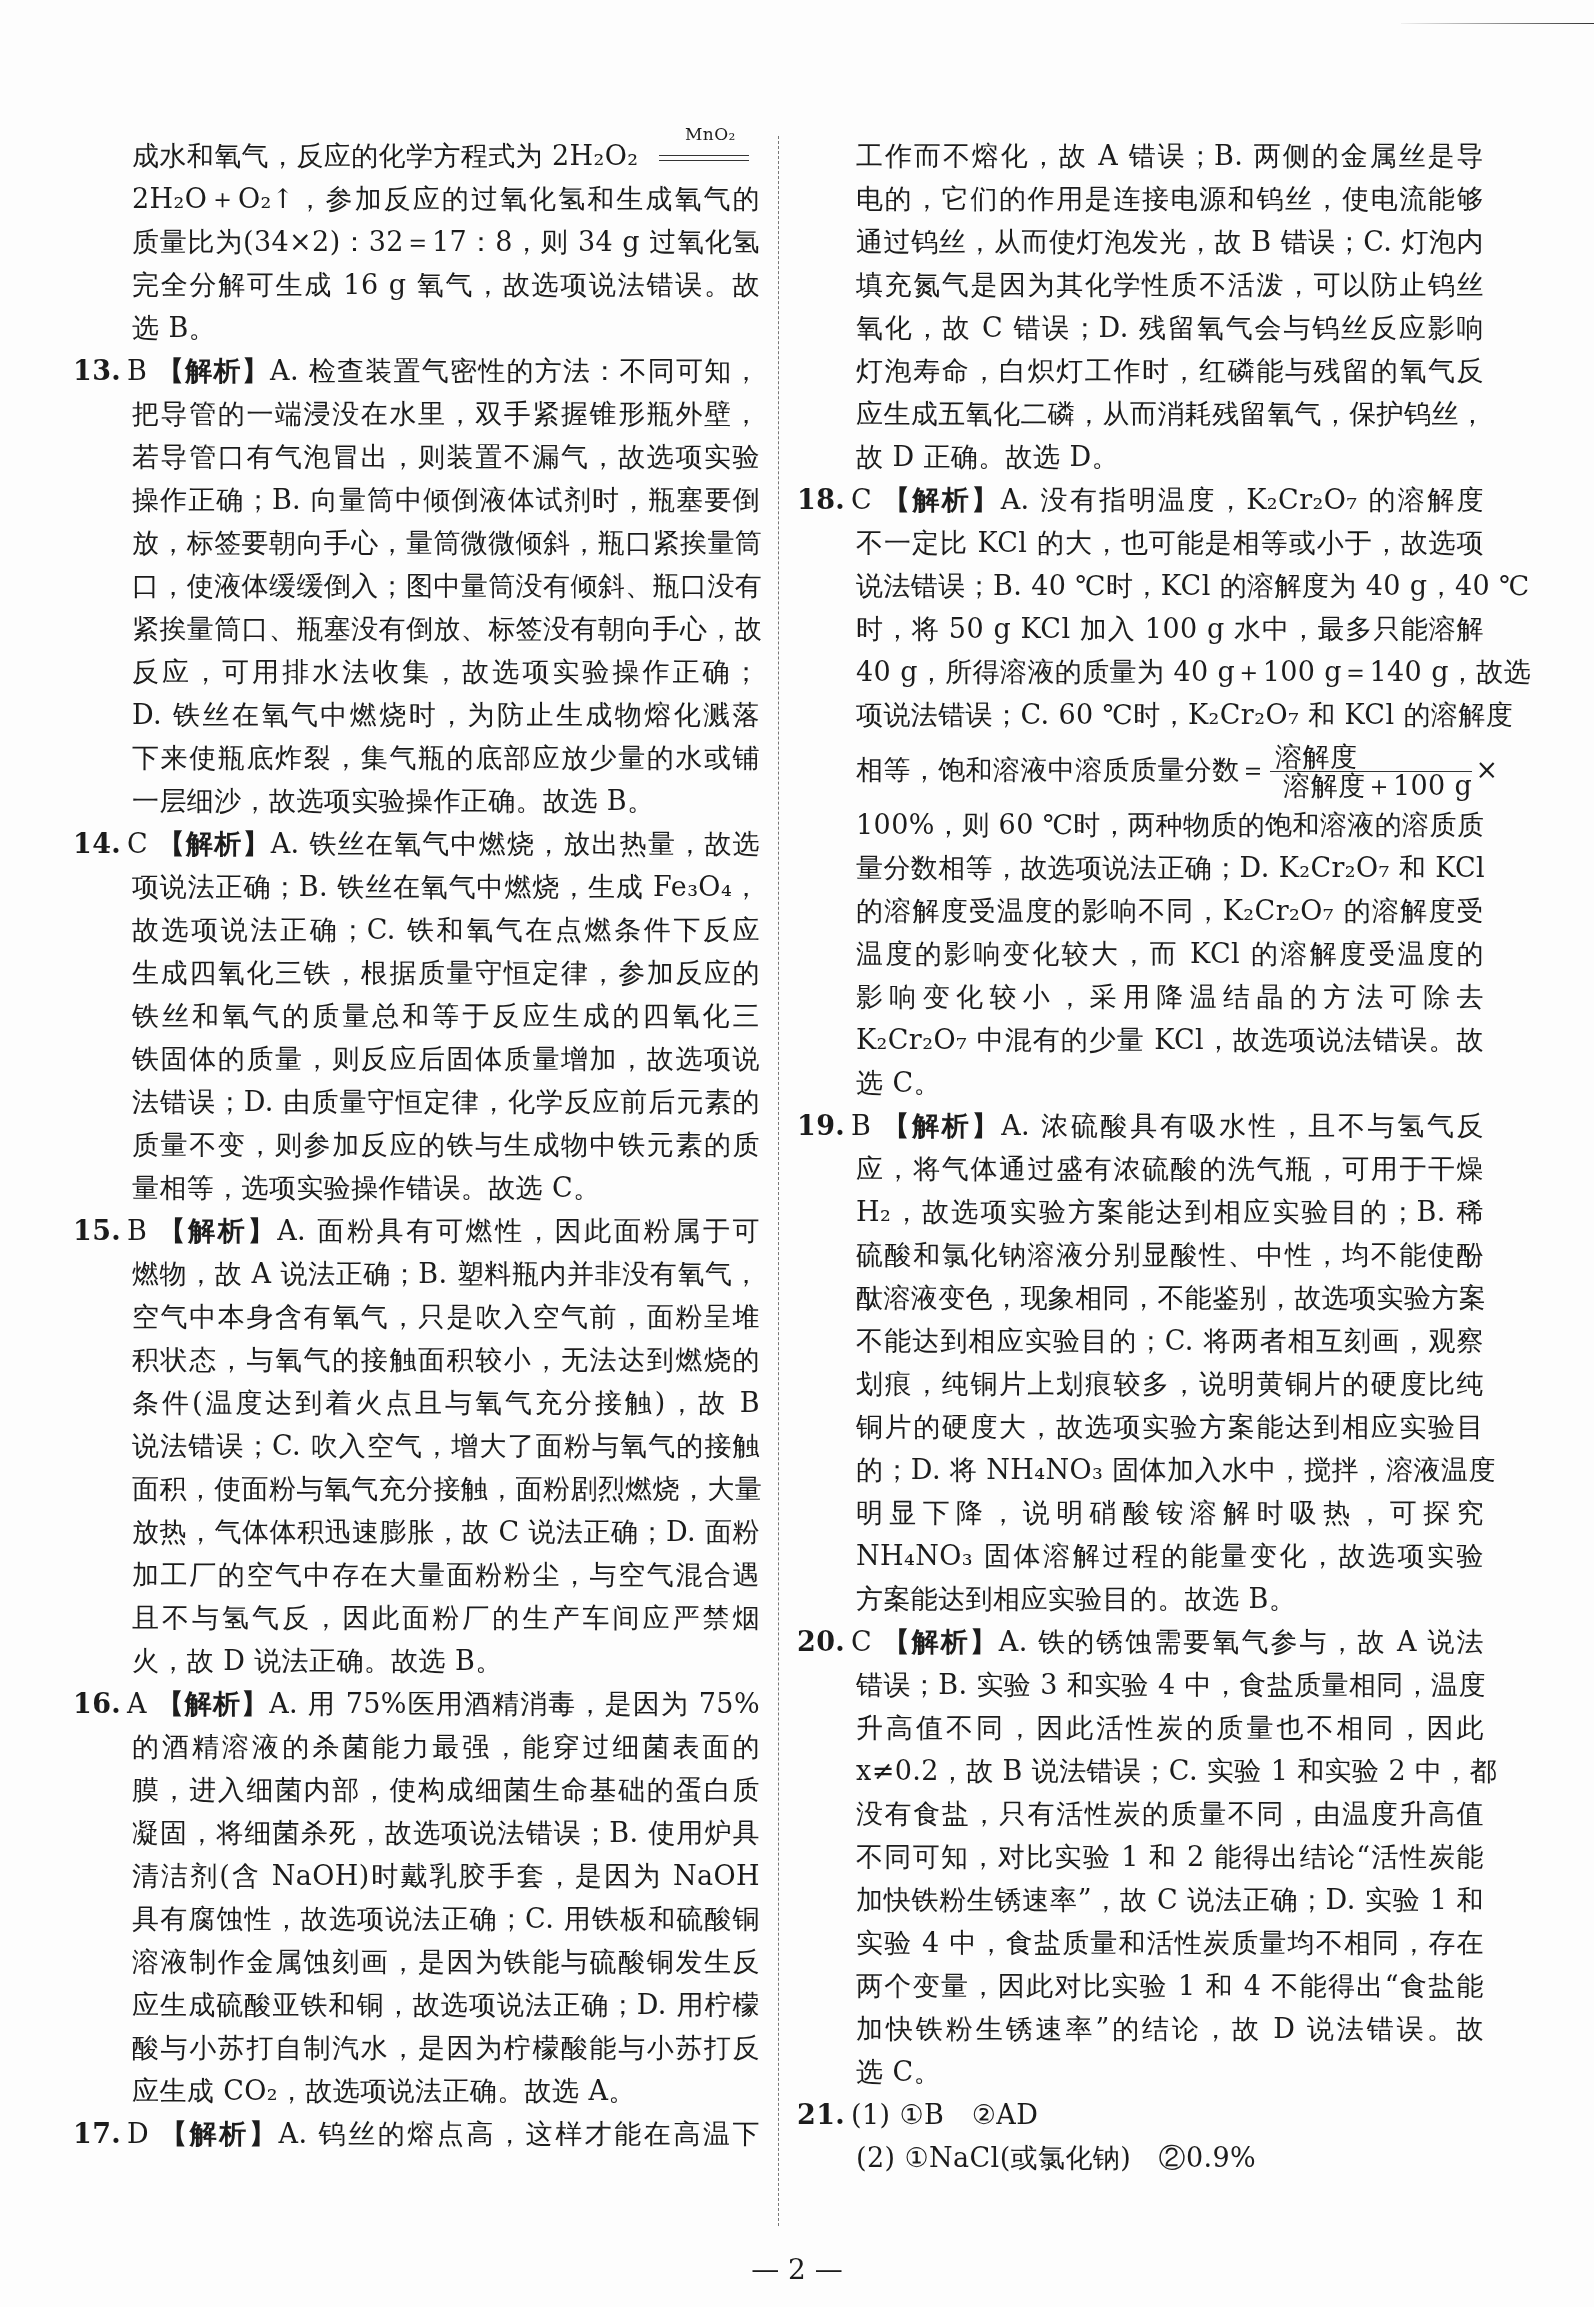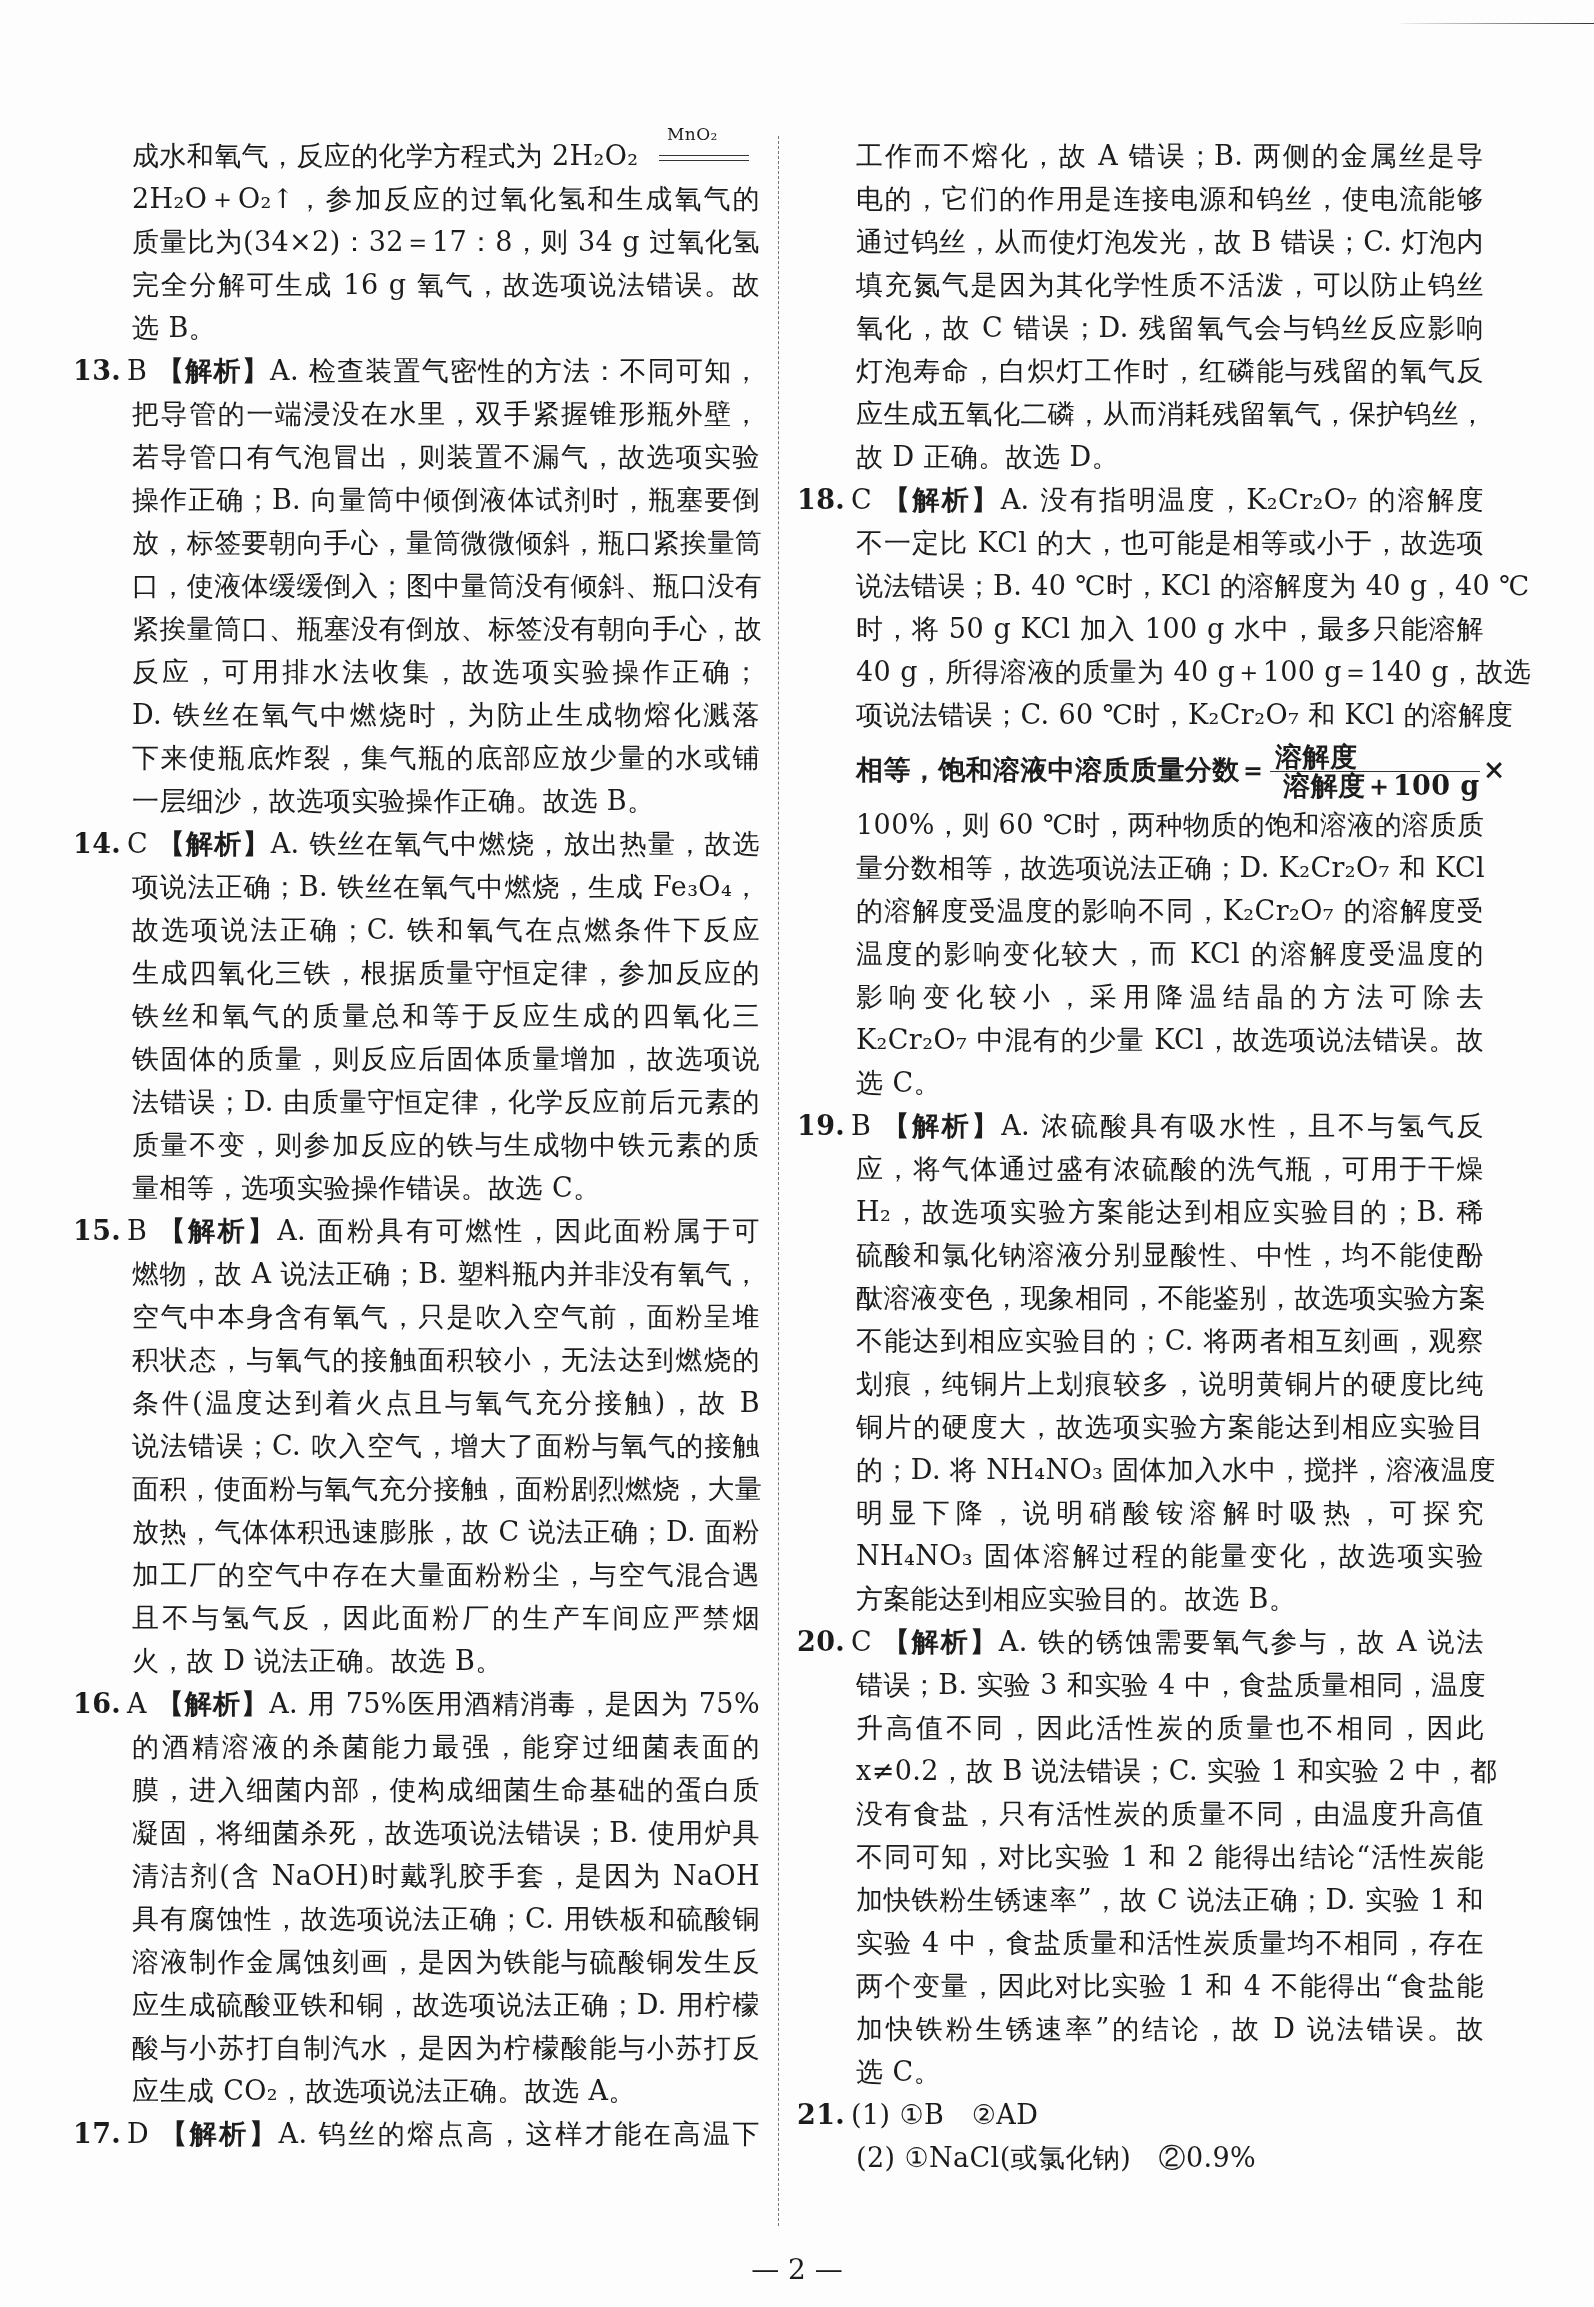--- a/index.html
+++ b/index.html
@@ -19,34 +19,34 @@
     text-align:justify; text-align-last:justify; letter-spacing:0.4px;
   }
   .indent { padding-left:59px; }
   .last { text-align-last:left; }
   .qnum { font-weight:bold; font-family:"DejaVu Serif",serif; display:inline-block; width:54px; text-align:left; }
   .mno2 { position:absolute; font-size:17px; }
   .eqbar { position:absolute; height:4.1px; border-top:1.6px solid #333; border-bottom:1.6px solid #333; }
   .frac { display:inline-block; vertical-align:middle; text-align:center; line-height:28px; margin:0 3.3px; }
   .frac .num { display:block; border-bottom:1.6px solid #333; padding:0 4.9px; }
   .frac .den { display:block;margin-left:13px; }
-  .line.tall { height:67px; line-height:67px;font-weight:bold; }
+  .line.tall { height:67px; line-height:67px; }
   .page-footer { position:absolute; top:2253px; left:0; width:1594px; text-align:center; font-size:28px; }
 </style>
 </head>
 <body>
 
 <div class="top-rule"></div>
 <div class="col-divider"></div>
 
 <div class="col col-left">
   <div>
     <div class="line indent" style="text-align-last:left;position:relative;">
       <span>成水和氧气，反应的化学方程式为 2H₂O₂</span>
-      <span class="mno2" style="left:594px;top:-21px;">MnO₂</span>
+      <span class="mno2" style="left:612px;top:-21px;">MnO₂</span>
       <span class="eqbar" style="left:586px;top:21px;width:90px;"></span>
     </div>
     <div class="line indent">2H₂O＋O₂↑，参加反应的过氧化氢和生成氧气的</div>
     <div class="line indent">质量比为(34×2)：32＝17：8，则 34 g 过氧化氢</div>
     <div class="line indent">完全分解可生成 16 g 氧气，故选项说法错误。故</div>
     <div class="line indent last">选 B。</div>
   </div>
 
   <div>
     <div class="line">

